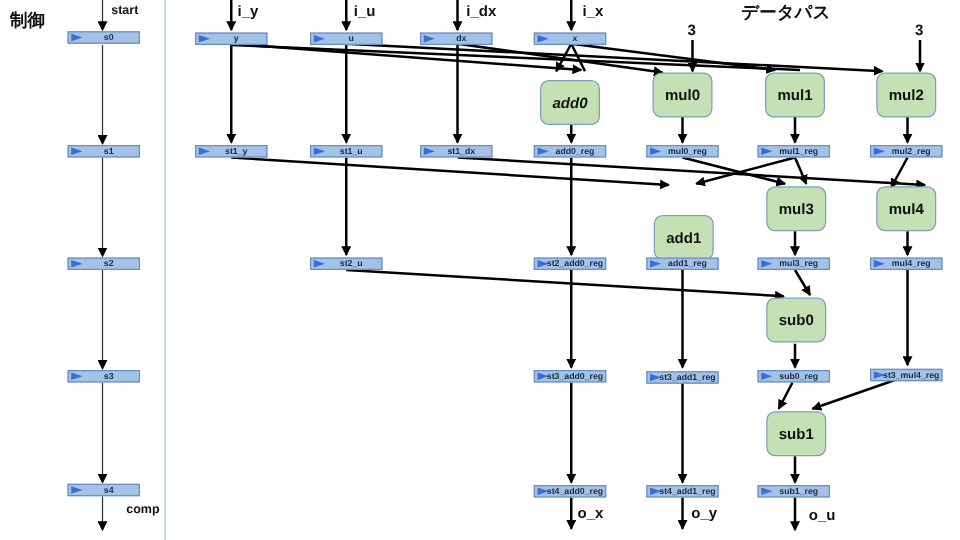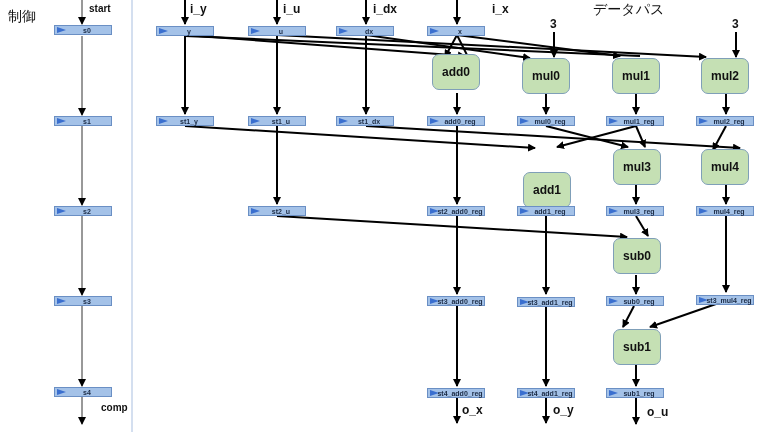--- a/index.html
+++ b/index.html
@@ -1,18 +1,18 @@
 <!DOCTYPE html>
 <html><head>
   <meta charset="utf-8">
   <style>
     html, body { margin: 0; padding: 0; background: #ffffff; }
     body { width: 768px; height: 432px; position: relative; overflow: hidden; font-family: "Liberation Sans", sans-serif; }
     svg { position: absolute; left: 0; top: 0; }
-    .section-title { position: absolute; font-family: "DejaVu Sans", sans-serif; font-weight: normal; font-size: 14px; color: #111; }
+    .section-title { position: absolute; font-family: "DejaVu Sans", sans-serif; font-weight: bold; font-size: 14px; color: #111; }
     .reg { position: absolute; height: 10px; background: #a4c2e8; border: 1px solid #6a8fc4; box-sizing: border-box; font-size: 7px; font-weight: bold; color: #1a2a44; text-align: center; line-height: 9px; }
     .reg .tri { position: absolute; left: 2px; top: 1px; width: 0; height: 0; border-top: 3.5px solid transparent; border-bottom: 3.5px solid transparent; border-left: 9px solid #3a6fcf; }
     .reg .lbl { position: relative; padding-left: 8px; }
     .op { position: absolute; width: 48px; height: 36px; background: #c5e0b4; border: 1px solid #7f9fb8; border-radius: 7px; box-sizing: border-box; font-size: 12px; font-weight: bold; color: #111; text-align: center; line-height: 34px; }
     .io-label { position: absolute; font-size: 12px; font-weight: bold; color: #111; }
     .ctrl-label { position: absolute; font-size: 10px; font-weight: bold; color: #111; }
   </style>
 </head>
 <body>
 
@@ -104,30 +104,30 @@
 
 <div class="reg" style="left:54px;top:25px;width:58px;"><span class="tri"></span><span class="lbl">s0</span></div>
 <div class="reg" style="left:54px;top:116px;width:58px;"><span class="tri"></span><span class="lbl">s1</span></div>
 <div class="reg" style="left:54px;top:206px;width:58px;"><span class="tri"></span><span class="lbl">s2</span></div>
 <div class="reg" style="left:54px;top:296px;width:58px;"><span class="tri"></span><span class="lbl">s3</span></div>
 <div class="reg" style="left:54px;top:387px;width:58px;"><span class="tri"></span><span class="lbl">s4</span></div>
 
 <div class="io-label" style="left:190px;top:2px;">i_y</div>
 <div class="io-label" style="left:283px;top:2px;">i_u</div>
 <div class="io-label" style="left:373px;top:2px;">i_dx</div>
-<div class="io-label" style="left:492px;top:2px;">i_x</div>
+<div class="io-label" style="left:466px;top:2px;">i_x</div>
 <div class="io-label" style="left:550px;top:17px;">3</div>
 <div class="io-label" style="left:732px;top:17px;">3</div>
 
 <div class="reg" style="left:156px;top:26px;width:58px;"><span class="tri"></span><span class="lbl">y</span></div>
 <div class="reg" style="left:248px;top:26px;width:58px;"><span class="tri"></span><span class="lbl">u</span></div>
 <div class="reg" style="left:336px;top:26px;width:58px;"><span class="tri"></span><span class="lbl">dx</span></div>
 <div class="reg" style="left:427px;top:26px;width:58px;"><span class="tri"></span><span class="lbl">x</span></div>
 
-<div class="op" style="left:432px;top:54px;">add0</div>
+<div class="op" style="left:432px;top:64px;font-style:italic;">add0</div>
 <div class="op" style="left:522px;top:58px;">mul0</div>
 <div class="op" style="left:612px;top:58px;">mul1</div>
 <div class="op" style="left:701px;top:58px;text-align:center;">mul2</div>
 
 <div class="reg" style="left:156px;top:116px;width:58px;"><span class="tri"></span><span class="lbl">st1_y</span></div>
 <div class="reg" style="left:248px;top:116px;width:58px;"><span class="tri"></span><span class="lbl">st1_u</span></div>
 <div class="reg" style="left:336px;top:116px;width:58px;"><span class="tri"></span><span class="lbl">st1_dx</span></div>
 <div class="reg" style="left:427px;top:116px;width:58px;"><span class="tri"></span><span class="lbl">add0_reg</span></div>
 <div class="reg" style="left:517px;top:116px;width:58px;"><span class="tri"></span><span class="lbl">mul0_reg</span></div>
 <div class="reg" style="left:606px;top:116px;width:58px;"><span class="tri"></span><span class="lbl">mul1_reg</span></div>

